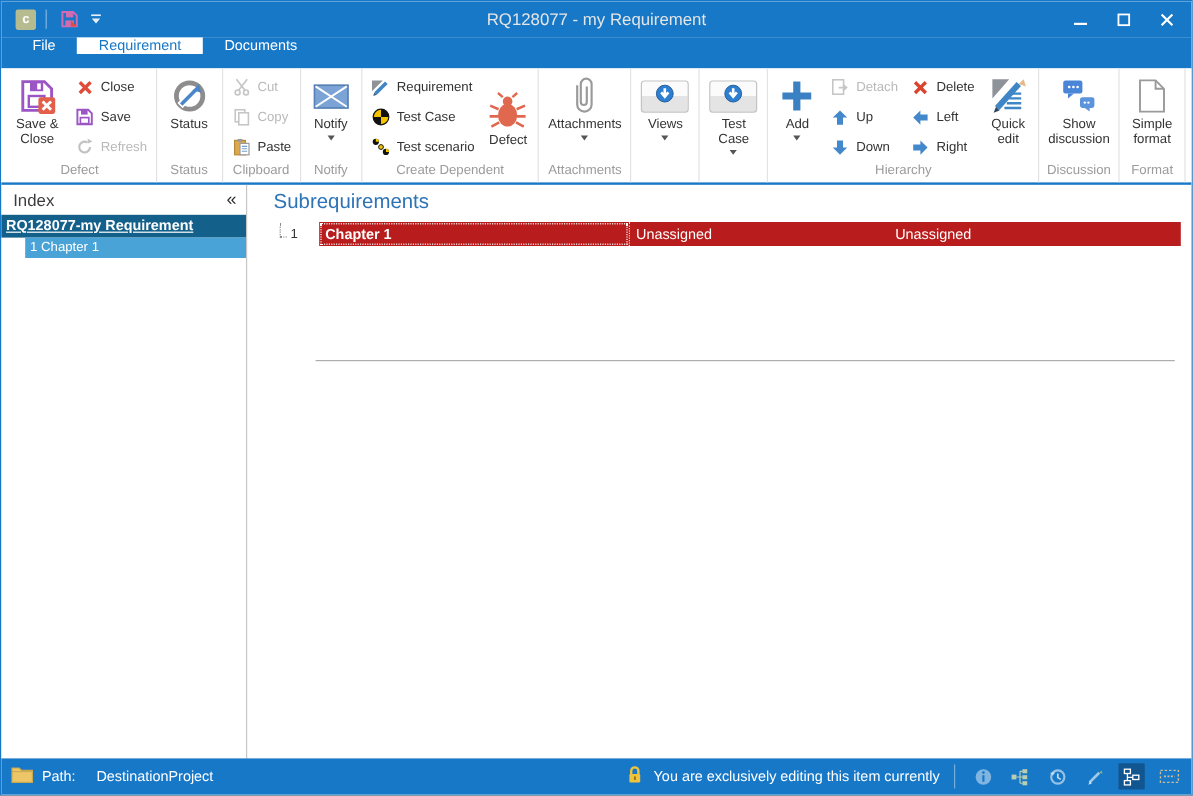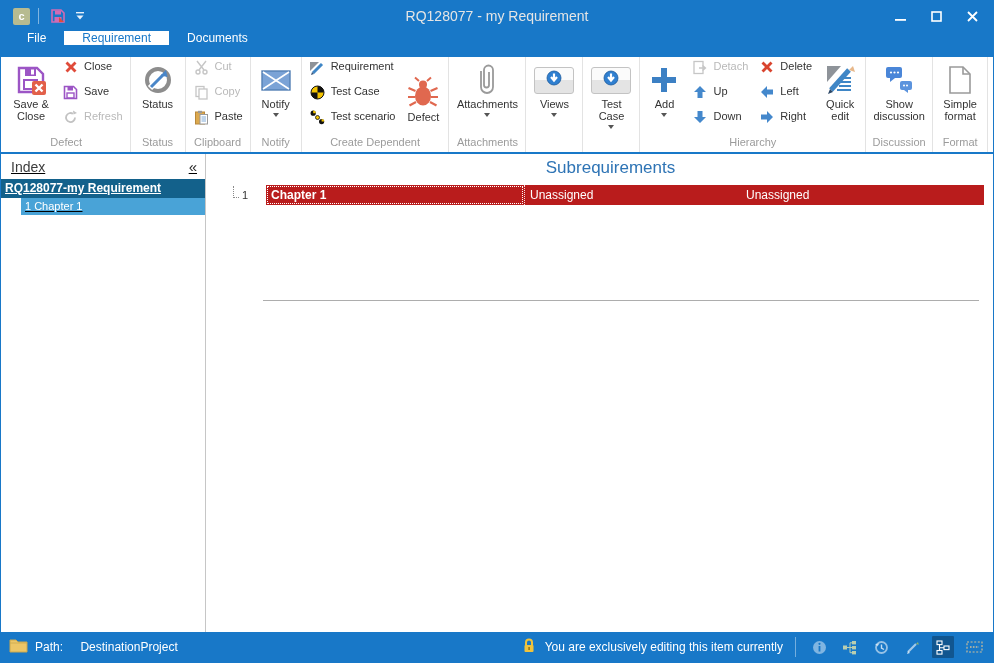--- a/index.html
+++ b/index.html
@@ -22,36 +22,36 @@
   .tab.active { background:#fff; color:#1878c8; }
 
   
   .ribbon { height:97px; background:#fff; border-bottom:2px solid #1878c8; display:flex; flex:0 0 auto; padding-left:2px; }
   .group { display:flex; flex-direction:column; border-right:1px solid #e3e3e3; }
   .grp-body { flex:1; display:flex; align-items:stretch; padding:3px 2px 0; }
   .grp-label { height:17px; font-size:11px; color:#9b9b9b; text-align:center; line-height:15px; white-space:nowrap; padding:0 4px; }
   .rb-large { display:flex; flex-direction:column; align-items:center; font-size:11px; color:#333; text-align:center; padding:2px 2px 0; line-height:12px; }
   .rb-large .ic { height:36px; display:flex; align-items:center; justify-content:center; }
   .rb-col { display:flex; flex-direction:column; justify-content:flex-start; }
-  .rb-small { display:flex; gap:5px; font-size:11px; color:#333; height:25px; padding:0 5px; white-space:nowrap; }
+  .rb-small { display:flex; align-items:center; gap:5px; font-size:11px; color:#333; height:25px; padding:0 5px; white-space:nowrap; }
   .rb-small .sic { width:17px; display:flex; justify-content:center; }
   .disabled { color:#b9b9b9; }
   .caret { width:0; height:0; border-left:3px solid transparent; border-right:3px solid transparent; border-top:4px solid #555; margin-top:3px; }
   .drop-btn { width:40px; height:27px; border:1px solid #c3c3c3; border-radius:3px; background:linear-gradient(#fbfbfb 48%, #e4e4e4 48%); display:flex; align-items:flex-start; justify-content:center; padding-top:2px; }
 
   
   .content { flex:1; display:flex; min-height:0; }
-  .sidebar { width:205px; border-right:1px solid #c6c6c6; display:flex; flex-direction:column;text-decoration:underline; }
+  .sidebar { width:205px; border-right:1px solid #c6c6c6; display:flex; flex-direction:column; }
   .sb-header { height:25px; display:flex; align-items:center; justify-content:space-between; padding:0 8px 0 10px; font-size:14px; color:#3c3c3c; }
   .sb-collapse { font-size:15px; color:#2b2b2b; }
   .sb-root { background:#13618b; color:#fff; font-size:12px; font-weight:bold; text-decoration:underline; padding:2px 4px 3px; }
   .sb-child { background:#49a3d7; color:#fff; font-size:11px; padding:2px 4px 3px; margin-left:20px; }
 
   .main { flex:1; padding:4px 0 0 22px; position:relative; }
-  .main-heading { font-size:17px; color:#2e74b5; margin-bottom:7px;text-align:center; }
+  .main-heading { font-size:17px; color:#2e74b5; margin-bottom:7px; }
   .sub-row { display:flex; align-items:stretch; margin-left:5px; }
   .tree-num { width:33px; font-size:11px; color:#333; display:flex; align-items:center; gap:3px; }
   .tree-glyph { width:6px; height:12px; border-left:1px dotted #8a8a8a; border-bottom:1px dotted #8a8a8a; margin-bottom:6px; }
   .row-cells { display:flex; height:20px; background:#b91c1c; color:#fff; font-size:12px; }
   .cell { display:flex; align-items:center; padding:0 5px; }
   .cell-title { width:258px; font-weight:bold; outline:1px dotted #fff; outline-offset:-2px; }
   .cell-a { width:217px; border-left:1px dotted rgba(255,255,255,.85); }
   .cell-b { width:243px; }
   .main-divider { border:none; border-top:1px solid #adadad; margin:95px 14px 0 35px; }
 

